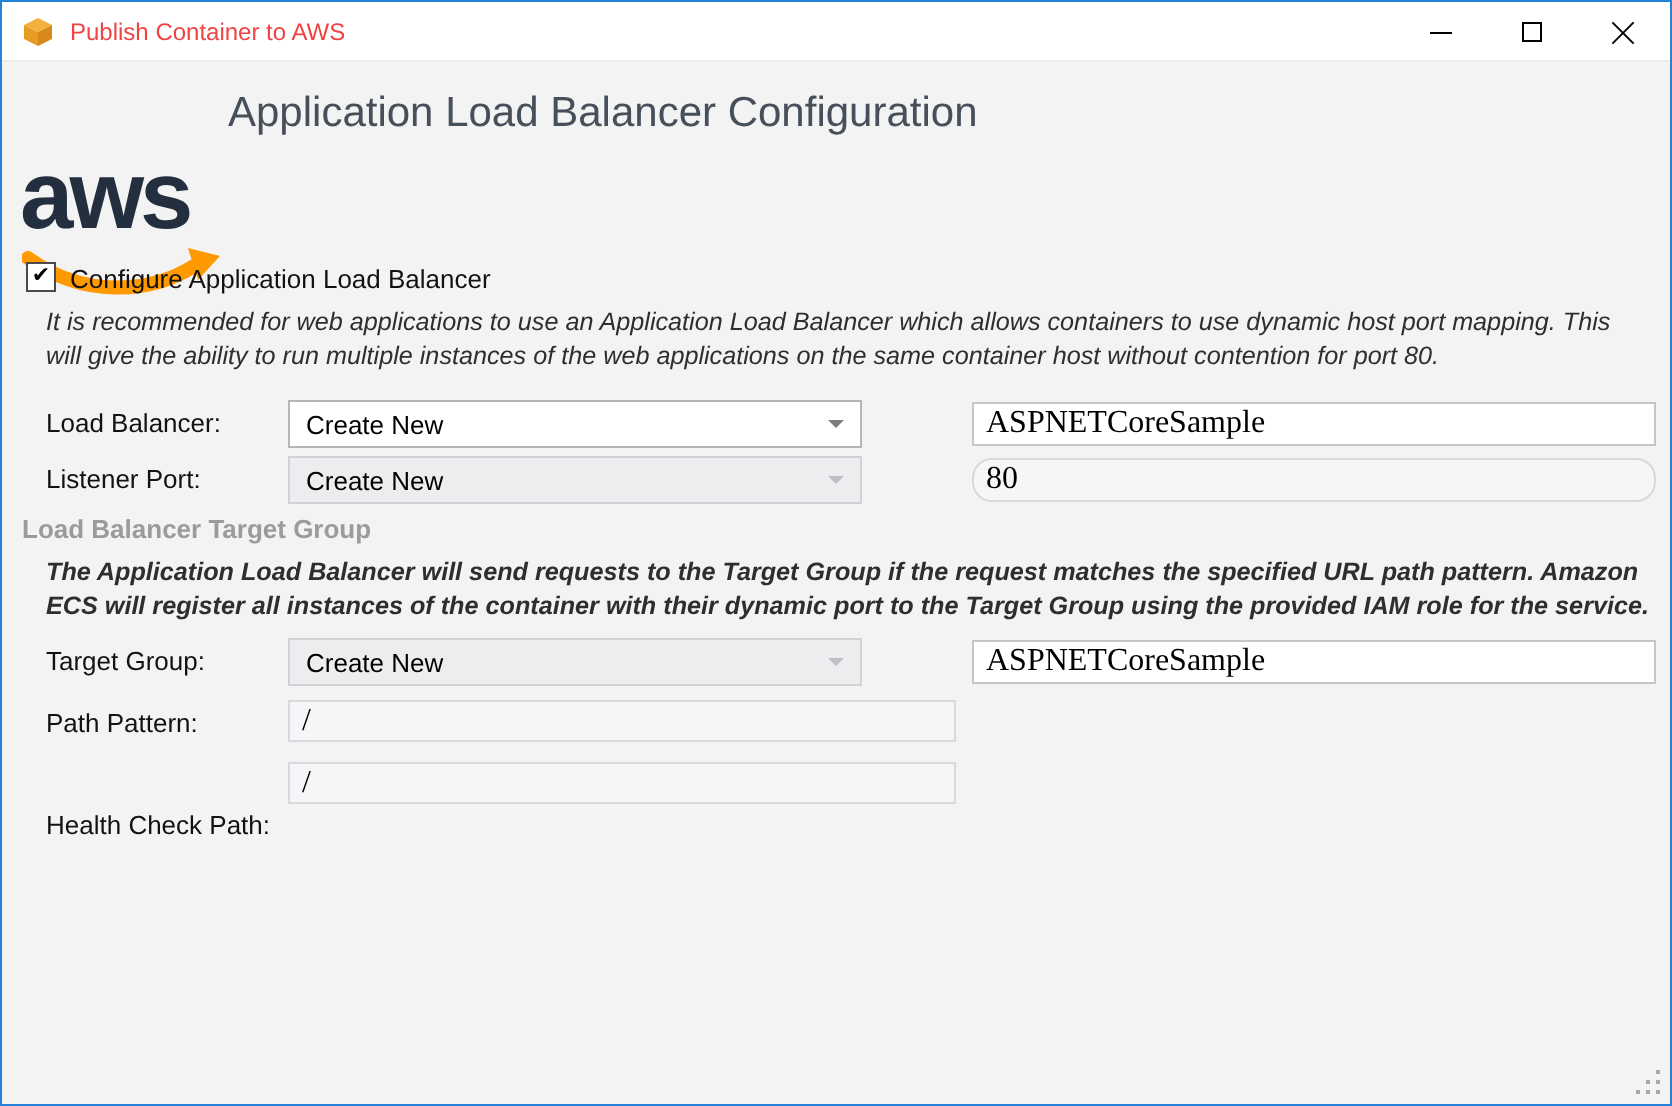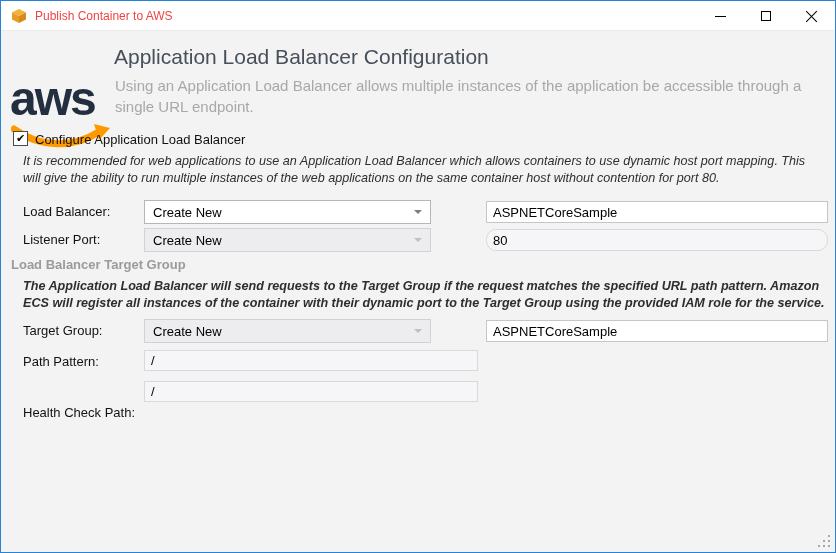--- a/index.html
+++ b/index.html
@@ -35,21 +35,21 @@
   .para1{left:22px;top:152px;width:802px;}
   .para2{left:22px;top:277px;width:802px;font-weight:bold;}
   .section-heading{position:absolute;left:10px;top:256px;font-weight:bold;font-size:13px;color:#9b9b9b;}
   
   .row-label{position:absolute;left:22px;font-size:13px;color:#121212;white-space:nowrap;}
   .combo{position:absolute;left:143px;width:287px;height:24px;background:#fff;border:1px solid #b6b6b6;display:flex;align-items:center;cursor:default;}
   .combo .val{padding-left:8px;font-size:13px;color:#000;flex:1;}
   .combo .chev{width:0;height:0;border-left:4px solid transparent;border-right:4px solid transparent;border-top:4px solid #7e7e7e;margin-right:8px;}
   .combo.disabled{background:#ededef;border-color:#d2d2d6;}
   .combo.disabled .chev{border-top-color:#bfbfc6;}
-  .tfield{position:absolute;height:22px;border:1px solid #c6c6c6;background:#fff;font-size:13px;padding:0 6px;font-family:Liberation Sans, sans-serif;color:#000;outline:none;}
+  .tfield{position:absolute;height:22px;border:1px solid #c6c6c6;background:#fff;font-size:16px;padding:0 6px;font-family:Liberation Serif, serif;color:#000;outline:none;}
   .tfield.gray{background:#f6f6f8;border-color:#d9d9dd;}
   .tfield.right{left:485px;width:342px;}
   .tfield.short{left:143px;width:334px;height:21px;}
   
   .btn{position:absolute;top:524px;height:18px;background:#dddddd;border:1px solid #707070;font-size:13px;font-family:"Liberation Sans",sans-serif;color:#000;padding:0;cursor:default;margin-top:43px;}
   .btn.disabled{background:#f4f4f4;border-color:#cfcfcf;color:#a0a0a0;}
   .grip{position:absolute;right:3px;bottom:3px;width:14px;height:14px;}
   .grip::before{content:"";position:absolute;left:0;top:0;width:2px;height:2px;background:transparent;
     box-shadow:10px 0 0 #a9a9a9,5px 5px 0 #a9a9a9,10px 5px 0 #a9a9a9,0 10px 0 #a9a9a9,5px 10px 0 #a9a9a9,10px 10px 0 #a9a9a9;}
 </style>
@@ -81,21 +81,20 @@
   </div>
 
   <div class="logo">
     <div class="logo-text">aws</div>
     <svg class="swoosh" width="100" height="28" viewBox="0 0 100 28">
       <path d="M3,6 C30,26 64,24 86,10" stroke="#ff9900" stroke-width="7" fill="none" stroke-linecap="round"></path>
       <polygon points="83,1 99,5 88,17" fill="#ff9900"></polygon>
     </svg>
   </div>
   <div class="hdr-title">Application Load Balancer Configuration</div>
-  <div class="hdr-sub">Using an Application Load Balancer allows multiple instances of the application be accessible through a single URL endpoint.</div>
 
   <div class="checkbox">
     <span>✔</span>
   </div>
   <div class="check-label">Configure Application Load Balancer</div>
 
   <div class="para para1">It is recommended for web applications to use an Application Load Balancer which allows containers to use dynamic host port mapping. This will give the ability to run multiple instances of the web applications on the same container host without contention for port 80.</div>
 
   <div class="row-label" style="top:203px;">Load Balancer:</div>
   <div class="combo" style="top:199px;">

